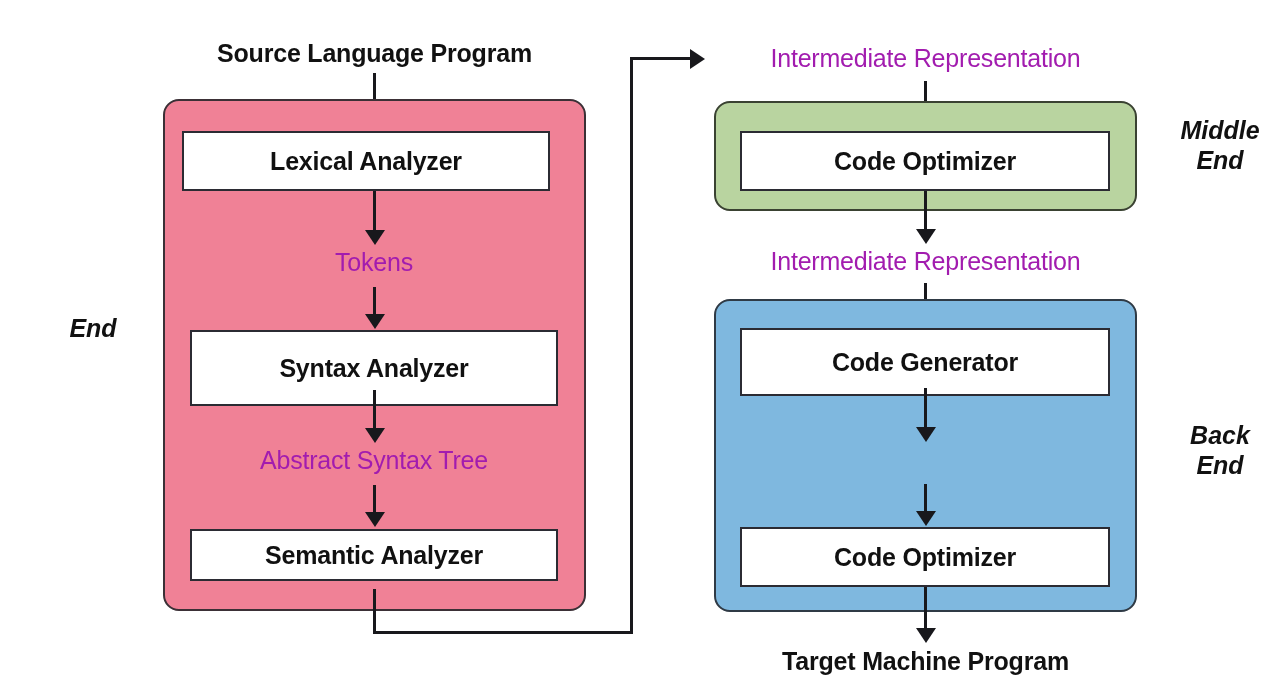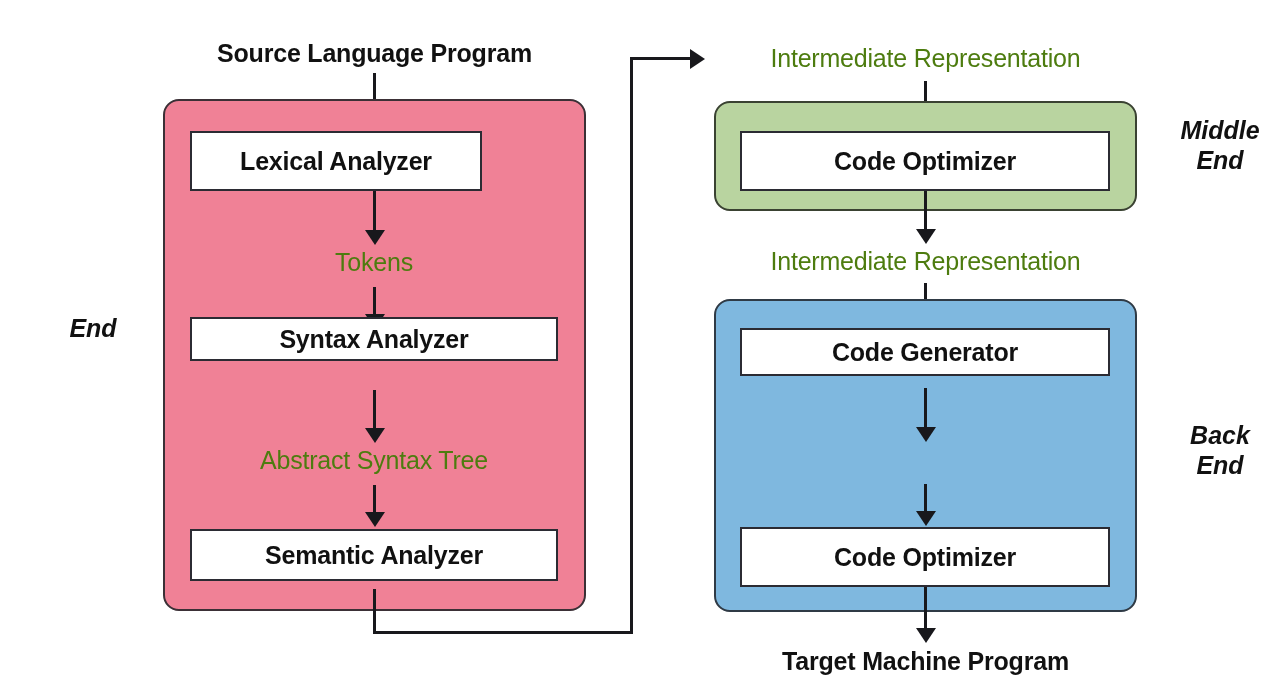--- a/index.html
+++ b/index.html
@@ -28,21 +28,21 @@
     font-size: 25px;
     color: #111111;
     white-space: nowrap;
     text-align: center;
     letter-spacing: -0.2px;
   }
   .flow-label {
     position: absolute;
     font-size: 25px;
     font-weight: normal;
-    color: #4d7c0f;
+    color: #a21caf;
     white-space: nowrap;
     text-align: center;
     letter-spacing: -0.2px;
   }
   .side-label {
     position: absolute;
     font-weight: bold;
     font-style: italic;
     font-size: 25px;
     line-height: 1.18;
@@ -115,31 +115,31 @@
 
   <div class="v-line" style="left:373px; top:62px; height:42px;"></div>
   <div class="arrow-down" style="left:365px; top:102px;"></div>
 
   <div class="panel panel-front" style="left:163px; top:88px; width:423px; height:512px;"></div>
 
   <div class="side-label" style="left:28px; top:303px; width:130px;">
     <div>End</div>
   </div>
 
-  <div class="phase-box" style="left:190px; top:120px; width:292px; height:60px;text-align:right;">Lexical Analyzer</div>
+  <div class="phase-box" style="left:182px; top:120px; width:368px; height:60px;text-align:right;">Lexical Analyzer</div>
 
   <div class="v-line" style="left:373px; top:180px; height:42px;"></div>
   <div class="arrow-down" style="left:365px; top:219px;"></div>
 
   <div class="flow-label" style="left:190px; top:237px; width:368px;">Tokens</div>
 
   <div class="v-line" style="left:373px; top:276px; height:38px;"></div>
   <div class="arrow-down" style="left:365px; top:303px;"></div>
 
-  <div class="phase-box" style="left:190px; top:306px; width:368px; height:44px;">Syntax Analyzer</div>
+  <div class="phase-box" style="left:190px; top:319px; width:368px; height:76px;">Syntax Analyzer</div>
 
   <div class="v-line" style="left:373px; top:379px; height:40px;"></div>
   <div class="arrow-down" style="left:365px; top:417px;"></div>
 
   <div class="flow-label" style="left:190px; top:435px; width:368px;">Abstract Syntax Tree</div>
 
   <div class="v-line" style="left:373px; top:474px; height:38px;"></div>
   <div class="arrow-down" style="left:365px; top:501px;"></div>
 
   <div class="phase-box" style="left:190px; top:518px; width:368px; height:52px;">Semantic Analyzer</div>
@@ -172,21 +172,21 @@
   <div class="v-line" style="left:924px; top:272px; height:34px;"></div>
   <div class="arrow-down" style="left:916px; top:299px;"></div>
 
   <div class="panel panel-back" style="left:714px; top:288px; width:423px; height:313px;"></div>
 
   <div class="side-label" style="left:1160px; top:410px; width:120px;">
     <div>Back</div>
     <div>End</div>
   </div>
 
-  <div class="phase-box" style="left:740px; top:317px; width:370px; height:48px;">Code Generator</div>
+  <div class="phase-box" style="left:740px; top:317px; width:370px; height:68px;">Code Generator</div>
 
   <div class="v-line" style="left:924px; top:377px; height:42px;"></div>
   <div class="arrow-down" style="left:916px; top:416px;"></div>
 
 
   <div class="v-line" style="left:924px; top:473px; height:38px;"></div>
   <div class="arrow-down" style="left:916px; top:500px;"></div>
 
   <div class="phase-box" style="left:740px; top:516px; width:370px; height:60px;">Code Optimizer</div>
 

